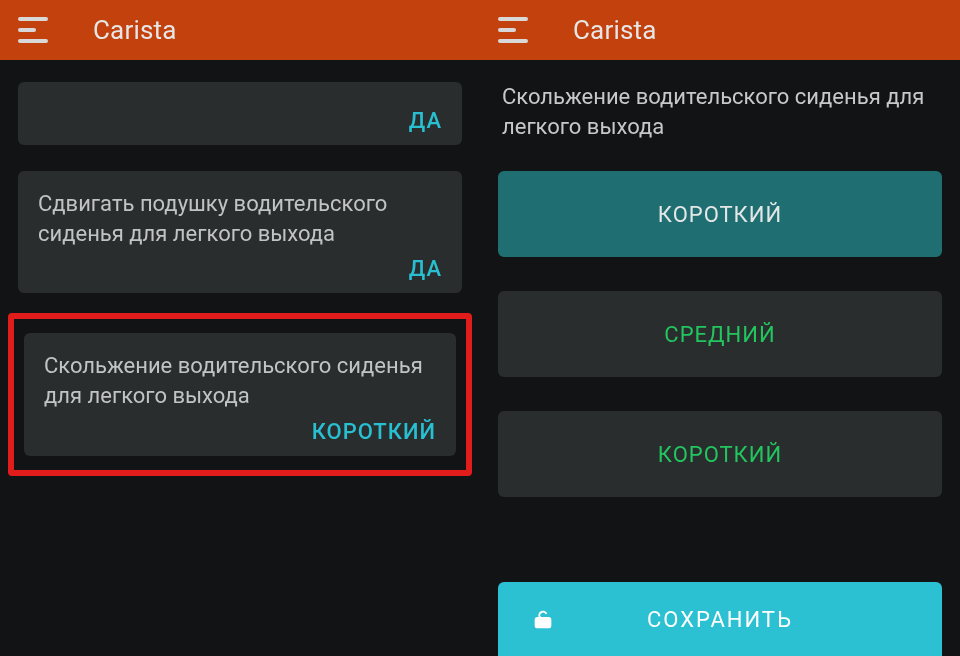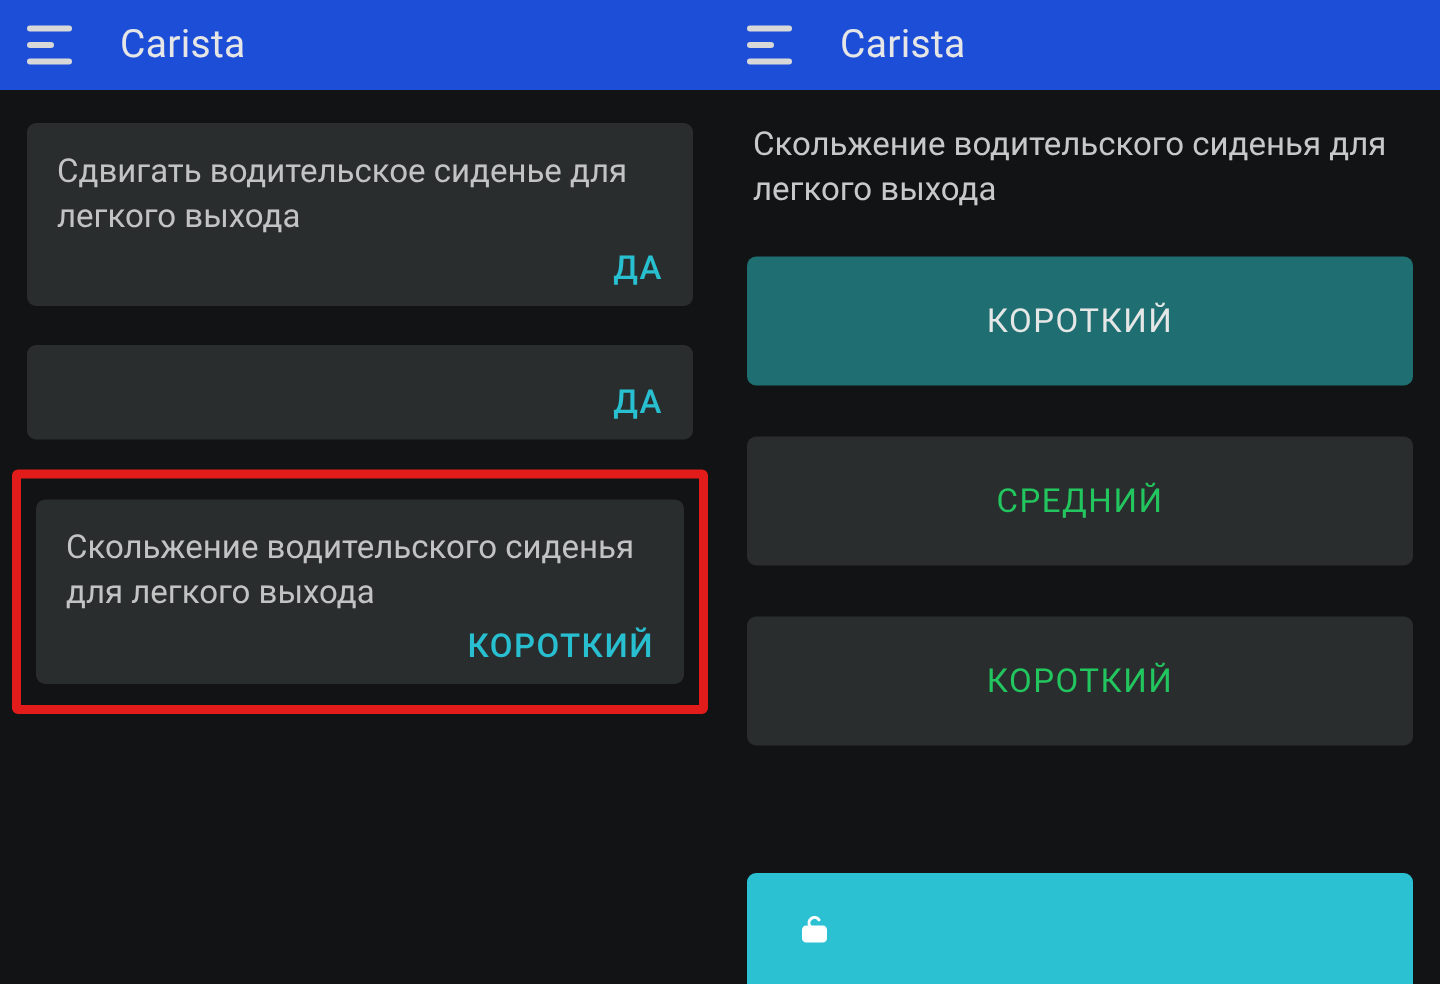--- a/index.html
+++ b/index.html
@@ -22,21 +22,22 @@
   }
   .phone-left  { width: 480px; height: 656px; }
   .phone-right { width: 480px; height: 656px; margin-left: 0px; }
 
   
   .app-header {
     height: 60px;
     display: flex;
     align-items: center;
     padding: 4px 18px;
-    background: #1d4ed8;
+    background: #c2410c;
+    gap: 13px;
   }
   .hamburger {
     width: 36px; height: 36px;
     display: flex; flex-direction: column;
     justify-content: center;
     gap: 7px;
     position: relative;
   }
   .hamburger .bar {
     height: 4px;
@@ -147,25 +148,25 @@
         <div class="bar bar1"></div>
         <div class="bar bar2"></div>
         <div class="bar bar3"></div>
       </div>
       <div class="app-title">Carista</div>
     </div>
 
     <div class="content">
 
       <div class="card">
-        <div class="card-title">Сдвигать водительское сиденье для легкого выхода</div>
         <div class="card-value">ДА</div>
       </div>
 
       <div class="card">
+        <div class="card-title">Сдвигать подушку водительского сиденья для легкого выхода</div>
         <div class="card-value">ДА</div>
       </div>
 
       <div class="highlight-wrap">
         <div class="card">
           <div class="card-title">Скольжение водительского сиденья для легкого выхода</div>
           <div class="card-value">КОРОТКИЙ</div>
         </div>
       </div>
 
@@ -195,17 +196,18 @@
         <span>КОРОТКИЙ</span>
       </div>
 
       <div class="save-btn">
         <span class="lock">
           <svg viewBox="0 0 24 24" fill="none" stroke="#ffffff" stroke-width="2.2" stroke-linecap="round" stroke-linejoin="round">
             <rect x="4" y="11" width="16" height="10" rx="2" fill="#ffffff" stroke="#ffffff"></rect>
             <path d="M8 11 V8 a4 4 0 0 1 8 0" stroke="#ffffff" fill="none" transform="rotate(-35 12 8)"></path>
           </svg>
         </span>
+        <span>СОХРАНИТЬ</span>
       </div>
     </div>
   </div>
 
 </div>
 
 </body></html>

